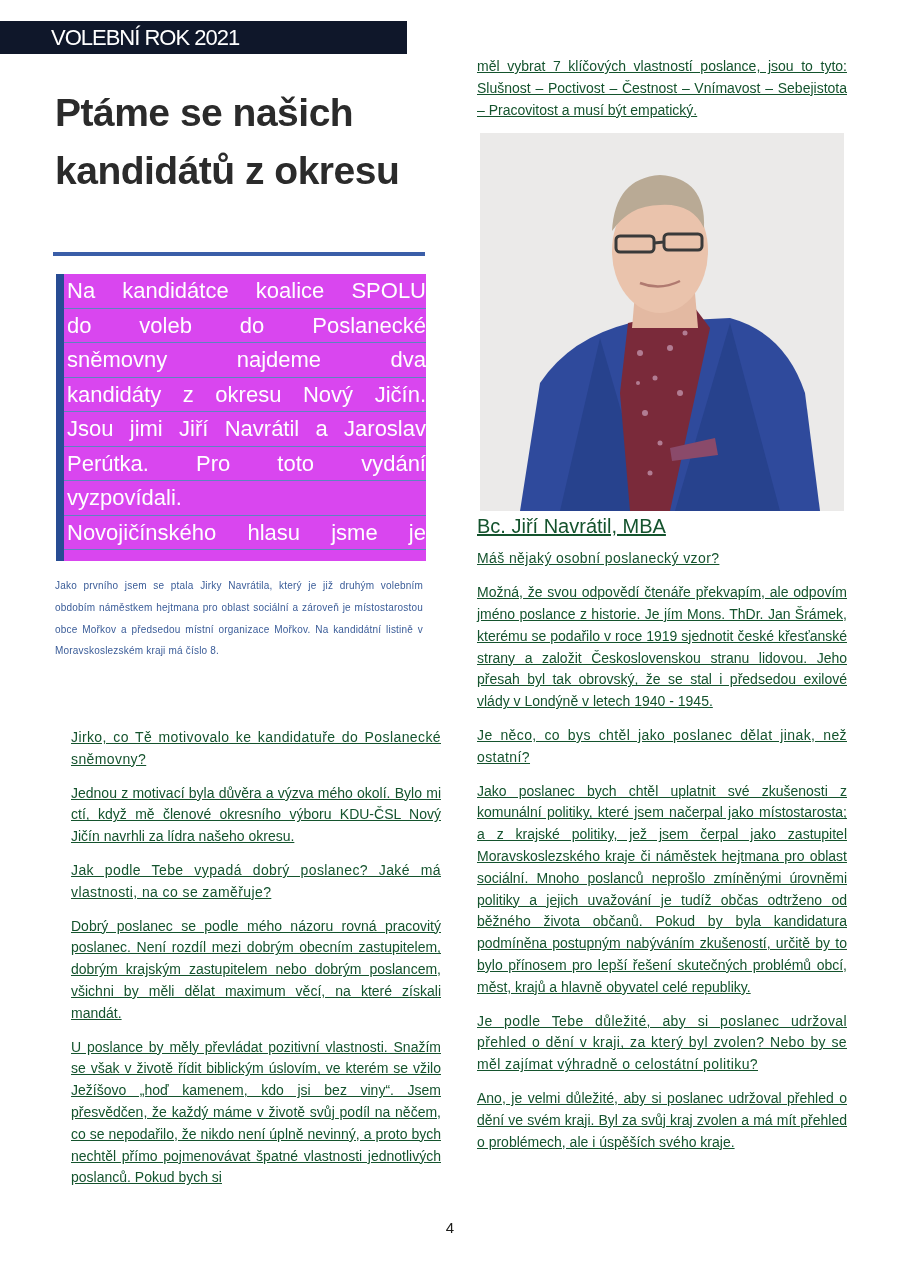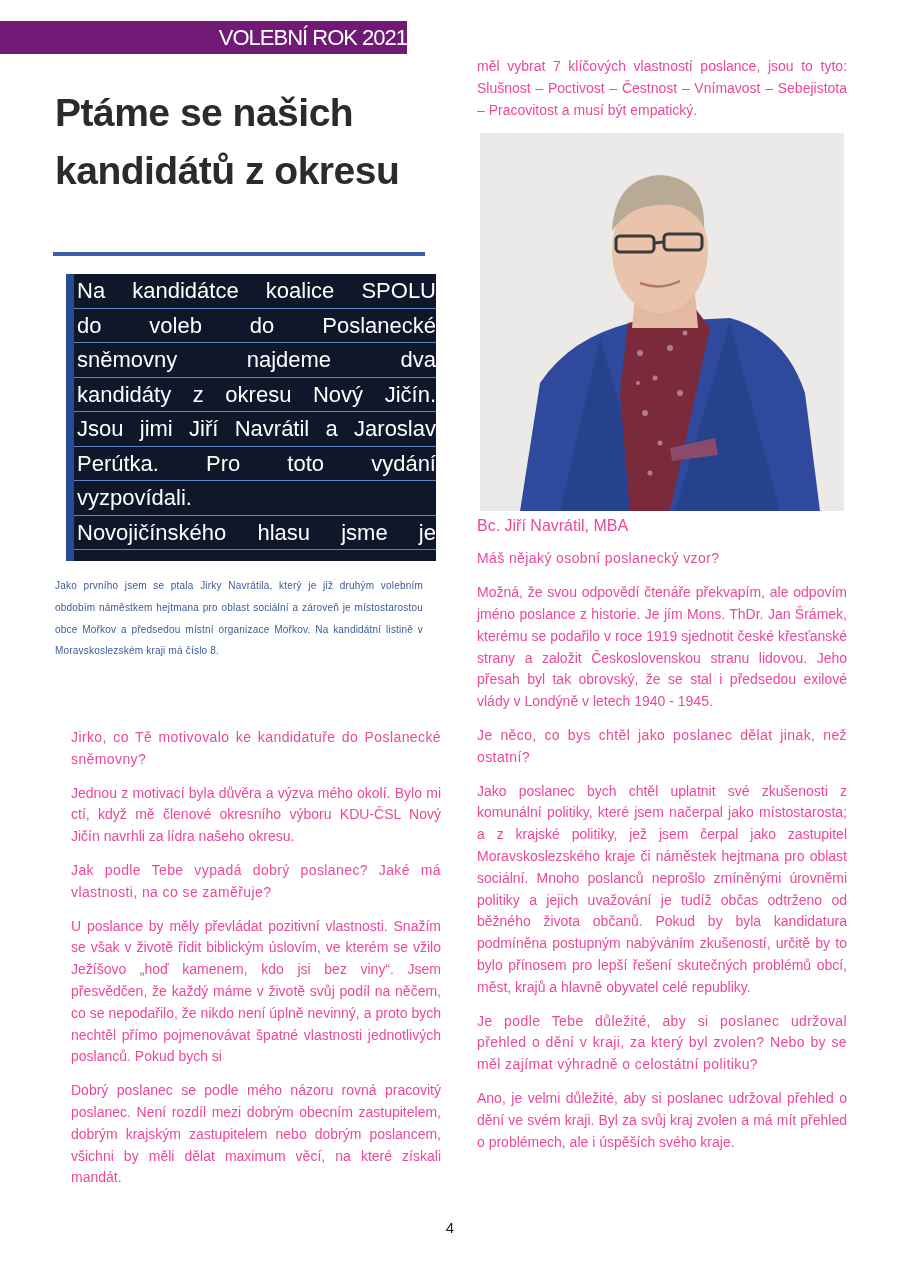--- a/index.html
+++ b/index.html
@@ -1,63 +1,63 @@
 <!DOCTYPE html>
 <html><head>
 <meta charset="utf-8">
 <style>
   * { box-sizing: border-box; margin: 0; padding: 0; }
   html, body { width: 900px; height: 1273px; background: #ffffff; overflow: hidden; }
   body { position: relative; font-family: "Liberation Sans", sans-serif; color: #1d1d1b; }
 
   .banner {
     position: absolute; left: 0; top: 21px; width: 407px; height: 33px;
-    background: #701a75; color: #ffffff;
+    background: #0f172a; color: #ffffff;
     font-family: "Liberation Sans", sans-serif; font-size: 22px; letter-spacing: -1px;
-    padding-left: 51px; line-height: 33px; text-align: right;
+    padding-left: 51px; line-height: 33px;
   }
 
   .title {
     position: absolute; left: 55px; top: 84px; width: 380px;
     font-size: 39px; line-height: 58px; color: #2b2b2b; letter-spacing: -0.5px;
   }
   .title-rule {
     position: absolute; left: 53px; top: 252px; width: 372px; height: 4px; background: #3a5ea8;
   }
 
   .lead-box {
-    position: absolute; left: 66px; top: 274px; width: 370px; height: 287px;
-    background: #0f172a; border-left: 8px solid #274c93;
+    position: absolute; left: 56px; top: 274px; width: 370px; height: 287px;
+    background: #d946ef; border-left: 8px solid #274c93;
   }
   .lead-box .line {
     display: block; height: 34.5px; line-height: 34.5px;
     border-bottom: 1px solid #5f82c0;
     color: #ffffff; font-size: 22px; padding-left: 3px; padding-right: 0;
     text-align: justify; text-align-last: justify; white-space: nowrap; overflow: hidden;
   }
   .lead-box .line.last { text-align-last: left; }
 
   .intro {
     position: absolute; left: 55px; top: 575px; width: 368px;
     color: #3a5c98; font-size: 10px; line-height: 21.8px; letter-spacing: 0.2px;
     text-align: justify;
   }
 
-  .col { position: absolute; font-size: 14px; color: #ec4899; }
+  .col { position: absolute; font-size: 14px; color: #14532d; text-decoration: underline; }
   .col p { text-align: justify; line-height: 21.8px; margin-bottom: 12px; }
   .col p.q { letter-spacing: 0.4px; }
   .left-col { left: 55px; top: 727px; width: 370px; margin-left: 16px; }
   .right-col { left: 477px; top: 56px; width: 370px; }
 
   .photo {
     position: relative; width: 364px; height: 378px; margin: 8px 0 5px 3px;
     background: #ecebea; overflow: hidden;
   }
   .photo svg { display: block; width: 100%; height: 100%; }
-  .caption { font-size: 16px; line-height: 20px; margin-bottom: 12px; }
+  .caption { font-size: 20px; line-height: 20px; margin-bottom: 12px; }
 
   .page-number {
     position: absolute; left: 0; width: 900px; top: 1219px;
     text-align: center; font-size: 15px; color: #1d1d1b;
   }
 </style>
 </head>
 <body>
 
 <div class="banner">
@@ -80,22 +80,22 @@
   <span class="line last">vyzpovídali.</span>
   <span class="line">Novojičínského hlasu jsme je</span>
 </div>
 
 <p class="intro">Jako prvního jsem se ptala Jirky Navrátila, který je již druhým volebním obdobím náměstkem hejtmana pro oblast sociální a zároveň je místostarostou obce Mořkov a předsedou místní organizace Mořkov. Na kandidátní listině v Moravskoslezském kraji má číslo 8.</p>
 
 <div class="col left-col">
   <p class="q">Jirko, co Tě motivovalo ke kandidatuře do Poslanecké sněmovny?</p>
   <p>Jednou z motivací byla důvěra a výzva mého okolí. Bylo mi ctí, když mě členové okresního výboru KDU-ČSL Nový Jičín navrhli za lídra našeho okresu.</p>
   <p class="q">Jak podle Tebe vypadá dobrý poslanec? Jaké má vlastnosti, na co se zaměřuje?</p>
+  <p>Dobrý poslanec se podle mého názoru rovná pracovitý poslanec. Není rozdíl mezi dobrým obecním zastupitelem, dobrým krajským zastupitelem nebo dobrým poslancem, všichni by měli dělat maximum věcí, na které získali mandát.</p>
   <p>U poslance by měly převládat pozitivní vlastnosti. Snažím se však v životě řídit biblickým úslovím, ve kterém se vžilo Ježíšovo „hoď kamenem, kdo jsi bez viny“. Jsem přesvědčen, že každý máme v životě svůj podíl na něčem, co se nepodařilo, že nikdo není úplně nevinný, a proto bych nechtěl přímo pojmenovávat špatné vlastnosti jednotlivých poslanců. Pokud bych si</p>
-  <p>Dobrý poslanec se podle mého názoru rovná pracovitý poslanec. Není rozdíl mezi dobrým obecním zastupitelem, dobrým krajským zastupitelem nebo dobrým poslancem, všichni by měli dělat maximum věcí, na které získali mandát.</p>
 </div>
 
 <div class="col right-col">
   <p>měl vybrat 7 klíčových vlastností poslance, jsou to tyto: Slušnost – Poctivost – Čestnost – Vnímavost – Sebejistota – Pracovitost a musí být empatický.</p>
 
   <div class="photo">
     <svg viewBox="0 0 364 378" preserveAspectRatio="none">
       <rect width="364" height="378" fill="#ebeae9"></rect>
 
       <path d="M40 378 L60 250 Q90 205 150 190 L250 185 Q305 200 325 260 L340 378 Z" fill="#2f4a9c"></path>

